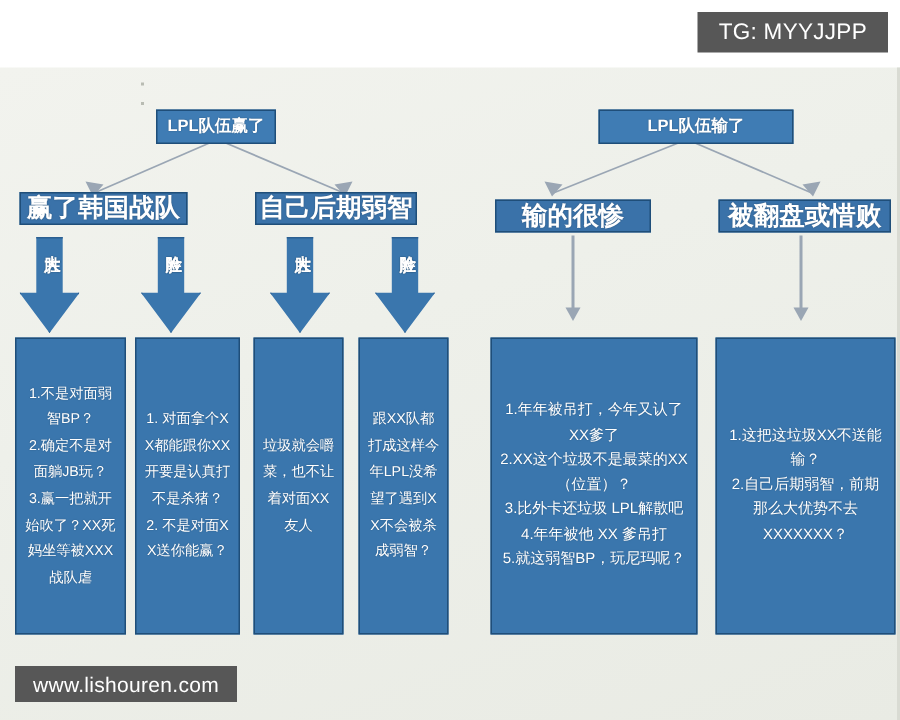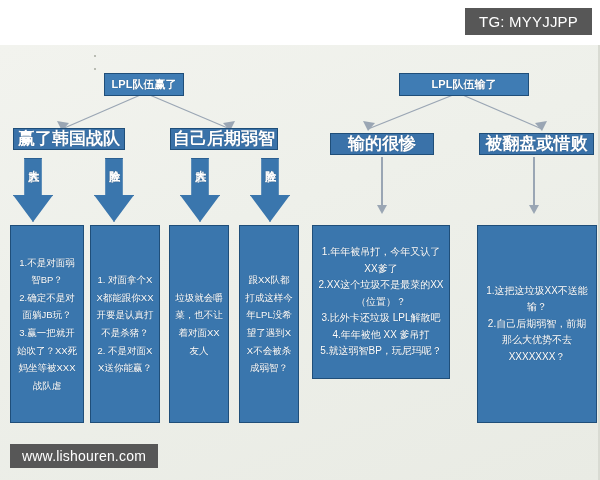--- a/index.html
+++ b/index.html
@@ -268,21 +268,21 @@
   </div>
 
   <div class="leaf narrow" style="left:169px;top:180px;width:60px;height:198px;">
     <span class="leaf-text">垃圾就会嚼菜，也不让着对面XX友人</span>
   </div>
 
   <div class="leaf narrow" style="left:239px;top:180px;width:60px;height:198px;">
     <span class="leaf-text">跟XX队都打成这样今年LPL没希望了遇到XX不会被杀成弱智？</span>
   </div>
 
-  <div class="leaf wide" style="left:312px;top:180px;width:138px;height:154px;">
+  <div class="leaf wide" style="left:327px;top:180px;width:138px;height:198px;">
     <span class="leaf-text">1.年年被吊打，今年又认了XX爹了
 2.XX这个垃圾不是最菜的XX（位置）？
 3.比外卡还垃圾 LPL解散吧
 4.年年被他 XX 爹吊打
 5.就这弱智BP，玩尼玛呢？</span>
   </div>
 
   <div class="leaf wide" style="left:477px;top:180px;width:120px;height:198px;">
     <span class="leaf-text">1.这把这垃圾XX不送能输？
 2.自己后期弱智，前期那么大优势不去XXXXXXX？</span>

